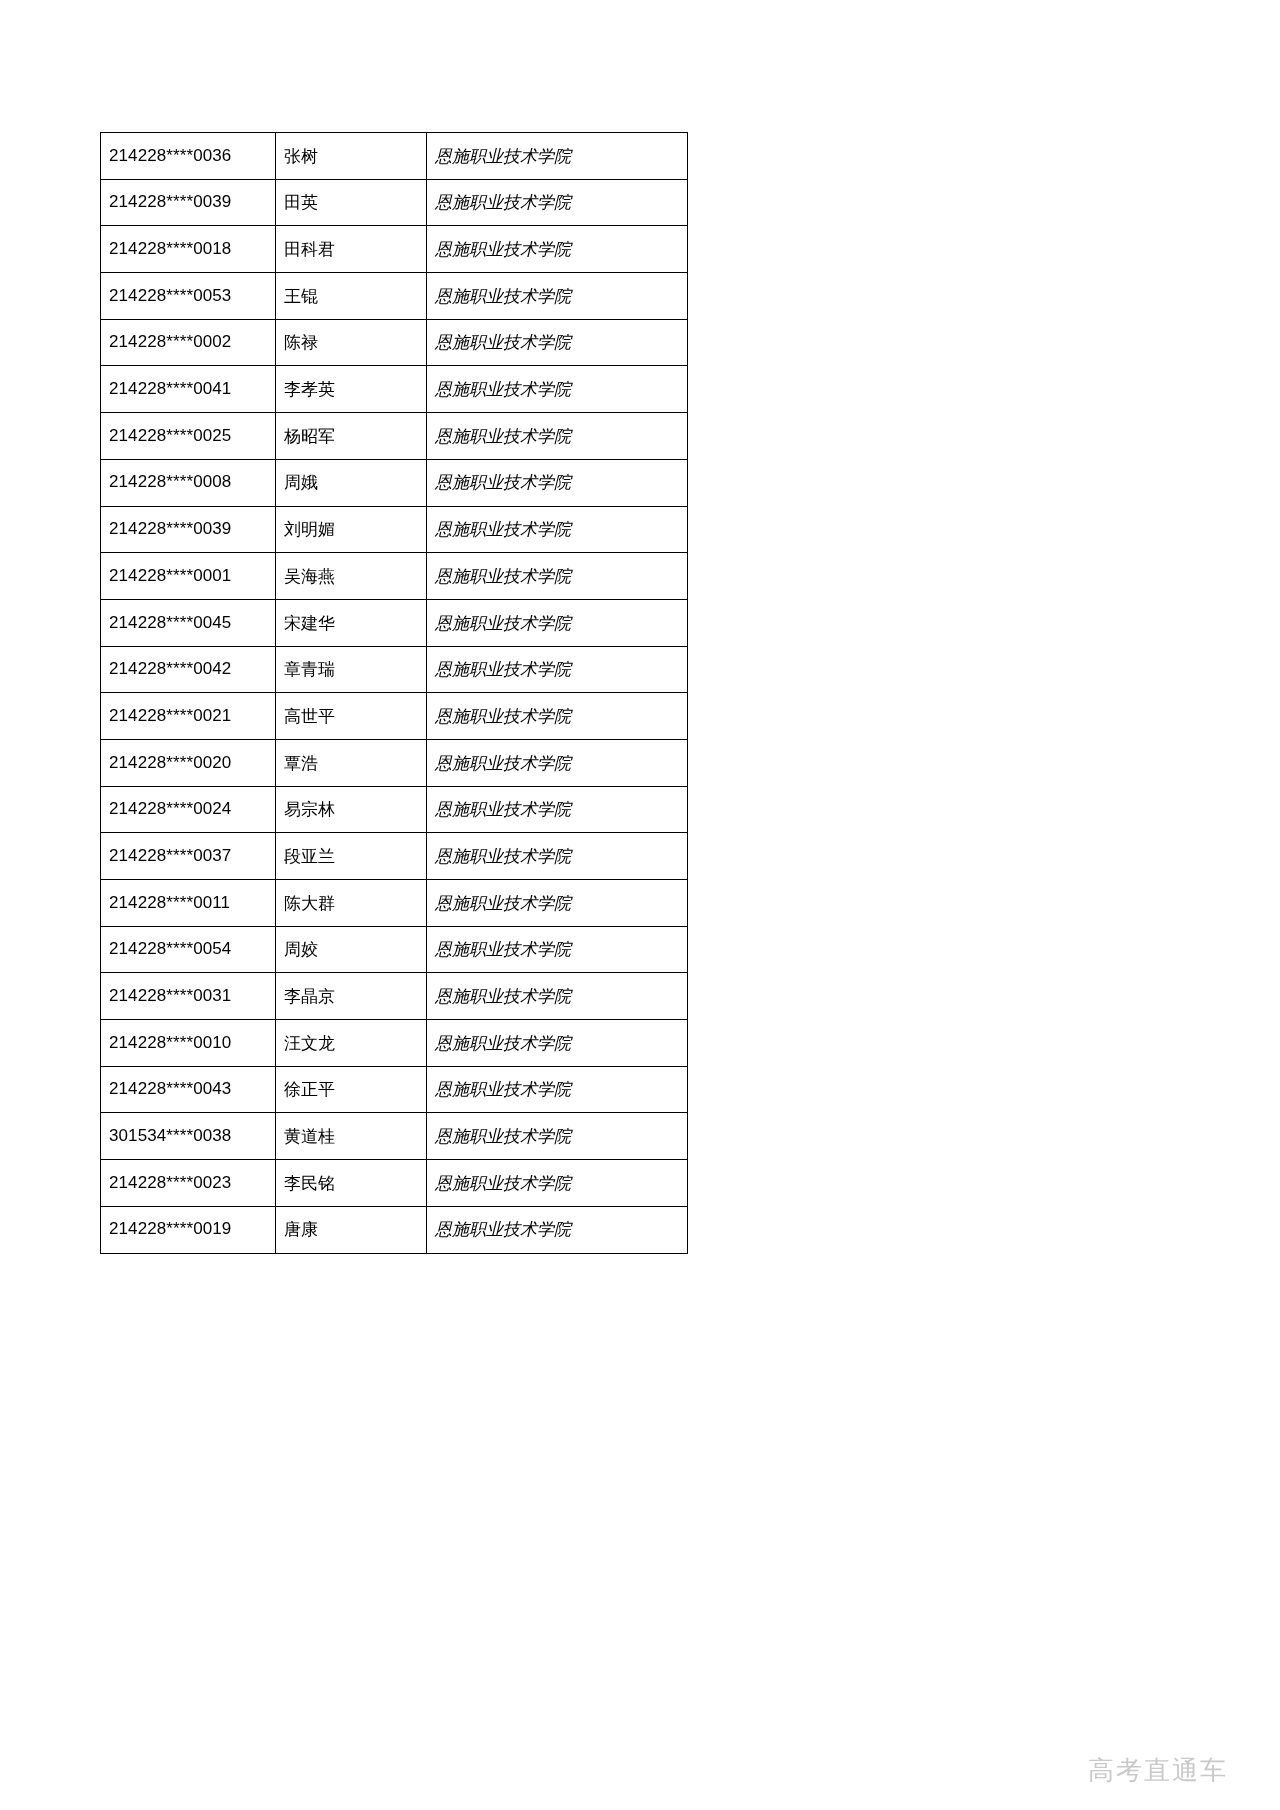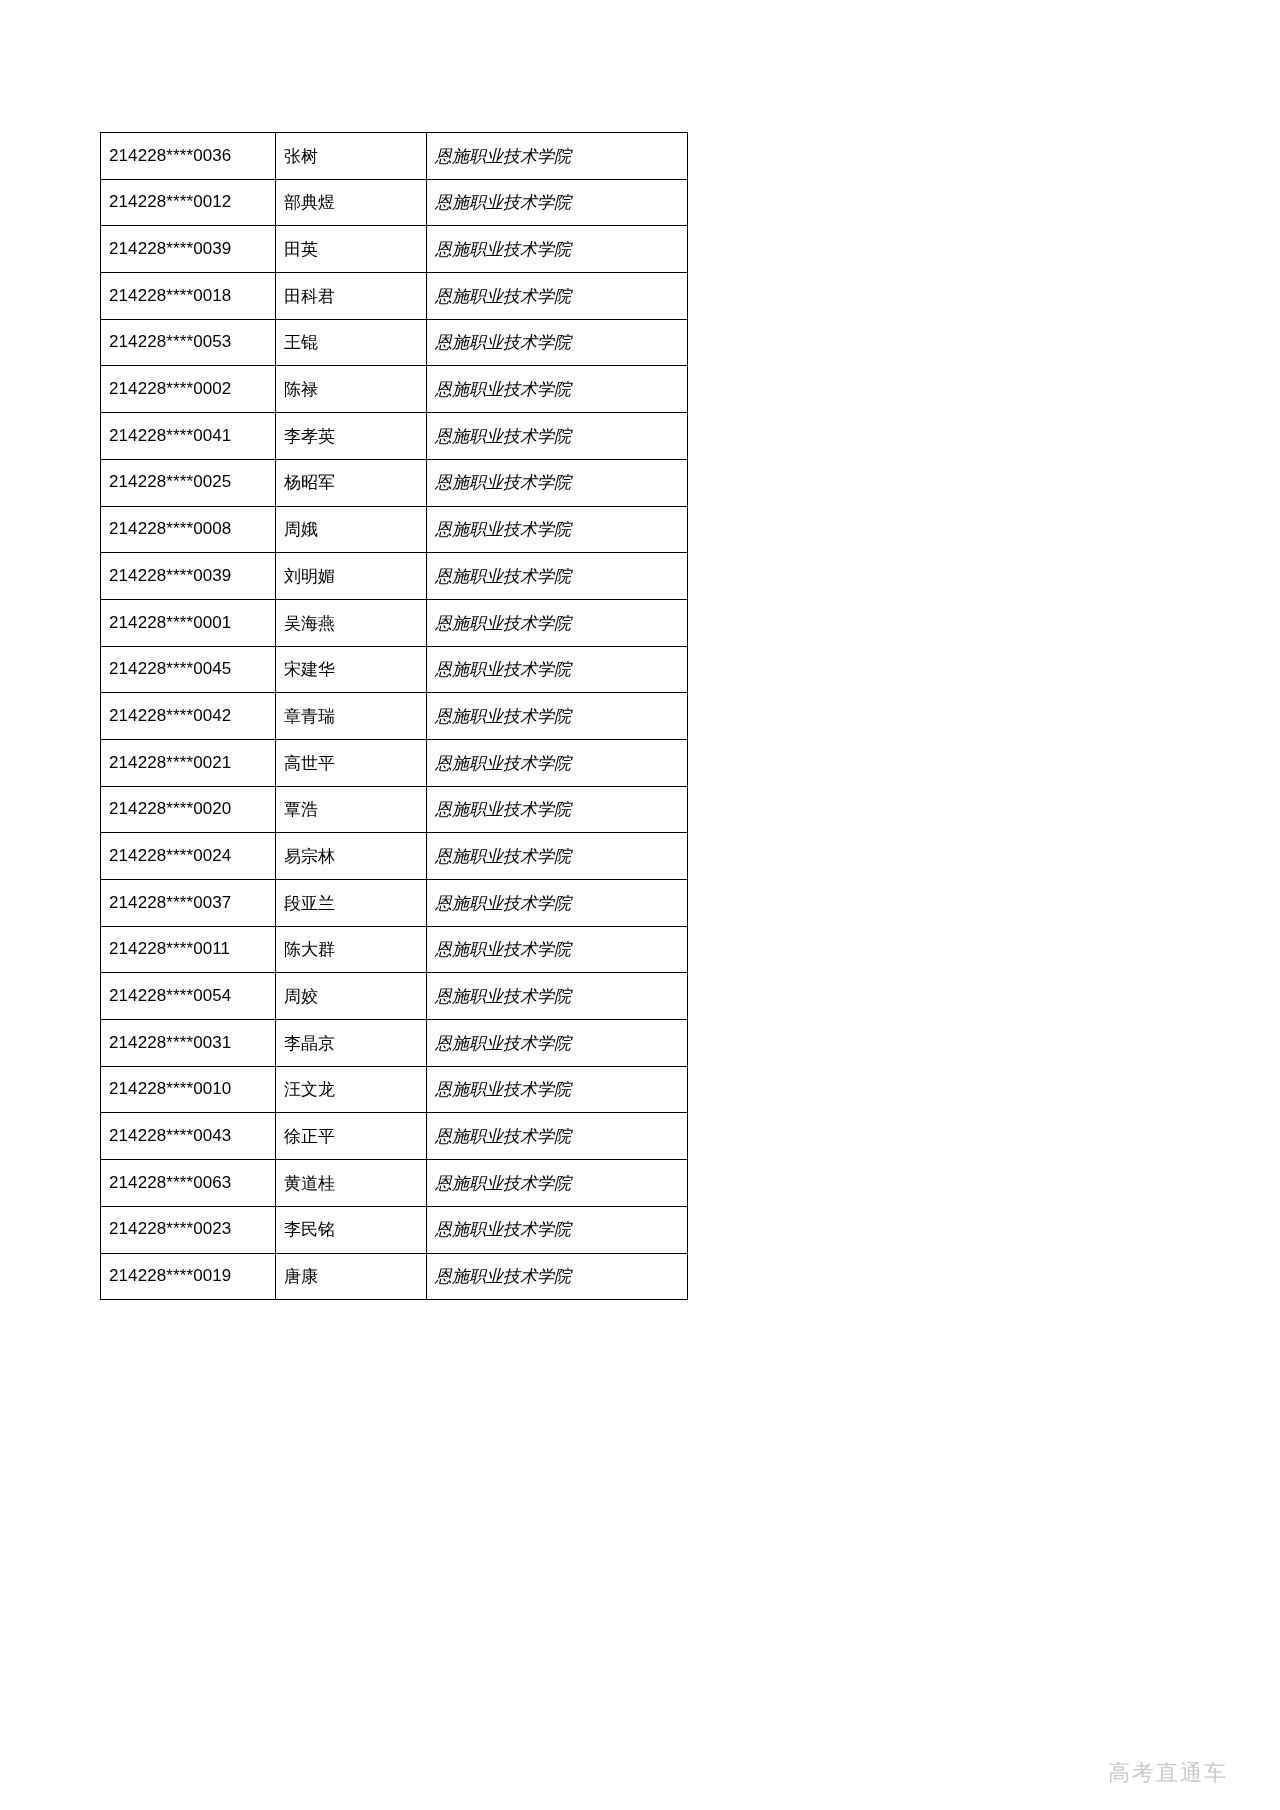--- a/index.html
+++ b/index.html
@@ -55,21 +55,21 @@
   td.col-org  { width: 244px; font-style: italic; }
 
   .col-id   { font-family: "Liberation Sans", "DejaVu Sans", sans-serif; letter-spacing: 0.1px; }
   .col-name { font-family: "DejaVu Sans", "Liberation Sans", sans-serif; }
   .col-org  { font-family: "DejaVu Sans", "Liberation Sans", sans-serif; }
 
   .watermark {
     position: absolute;
     right: 52px;
     bottom: 22px;
-    font-size: 22px;
+    font-size: 26px;
     color: #c9c9c9;
     letter-spacing: 2px;
     font-family: Liberation Serif, serif;
     white-space: nowrap;
     user-select: none;
   }
 </style>
 </head>
 <body>
 
@@ -77,25 +77,20 @@
 
   <div class="table-wrap">
     <table class="roster">
       <tbody>
           <tr>
             <td class="col-id">214228****0036</td>
             <td class="col-name">张树</td>
             <td class="col-org">恩施职业技术学院</td>
           </tr>
           <tr>
-            <td class="col-id">214228****0012</td>
-            <td class="col-name">部典煜</td>
-            <td class="col-org">恩施职业技术学院</td>
-          </tr>
-          <tr>
             <td class="col-id">214228****0039</td>
             <td class="col-name">田英</td>
             <td class="col-org">恩施职业技术学院</td>
           </tr>
           <tr>
             <td class="col-id">214228****0018</td>
             <td class="col-name">田科君</td>
             <td class="col-org">恩施职业技术学院</td>
           </tr>
           <tr>
@@ -182,21 +177,21 @@
             <td class="col-id">214228****0010</td>
             <td class="col-name">汪文龙</td>
             <td class="col-org">恩施职业技术学院</td>
           </tr>
           <tr>
             <td class="col-id">214228****0043</td>
             <td class="col-name">徐正平</td>
             <td class="col-org">恩施职业技术学院</td>
           </tr>
           <tr>
-            <td class="col-id">214228****0063</td>
+            <td class="col-id">301534****0038</td>
             <td class="col-name">黄道桂</td>
             <td class="col-org">恩施职业技术学院</td>
           </tr>
           <tr>
             <td class="col-id">214228****0023</td>
             <td class="col-name">李民铭</td>
             <td class="col-org">恩施职业技术学院</td>
           </tr>
           <tr>
             <td class="col-id">214228****0019</td>

